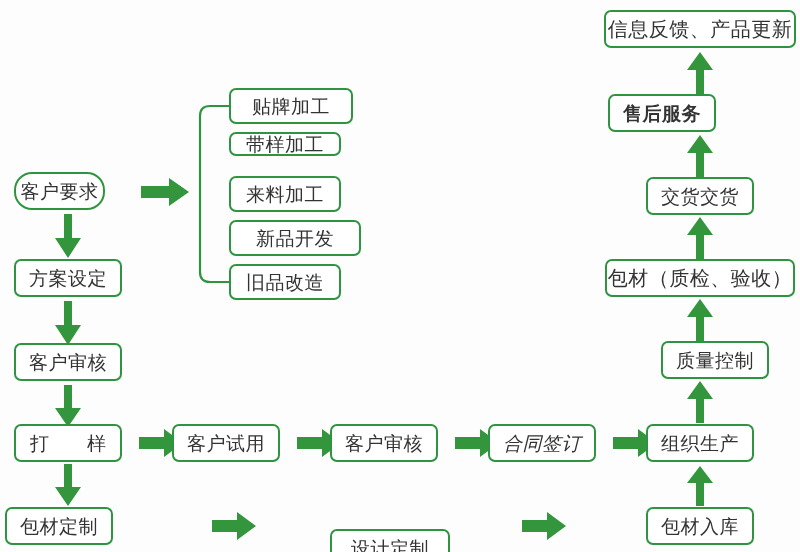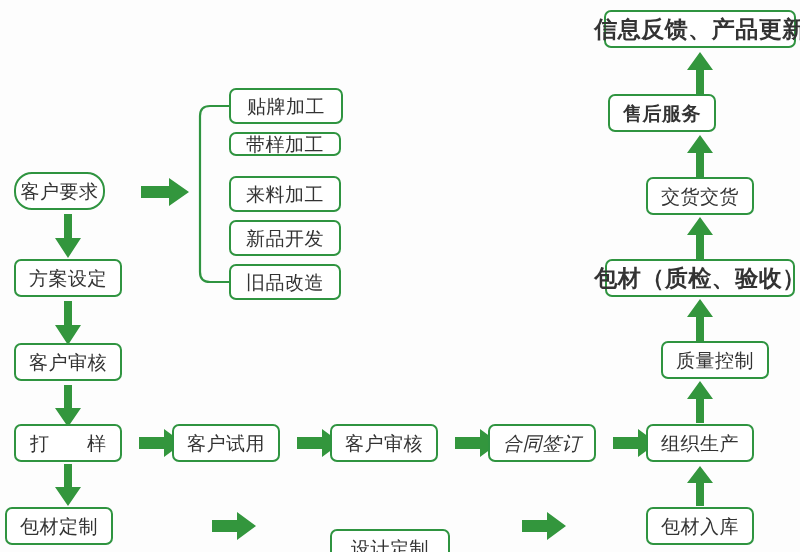--- a/index.html
+++ b/index.html
@@ -32,22 +32,21 @@
     letter-spacing: 0.5px;
     white-space: nowrap;
     font-family: "DejaVu Sans", "Liberation Sans", sans-serif;
   }
   .node.wide-gap {
     letter-spacing: 0;
     justify-content: space-between;
     padding: 0 14px;
   }
   .node.small {
-    font-size: 23px;
-    font-weight: bold;
+    font-size: 20px;
   }
   .arrow {
     position: absolute;
   }
   .arrow svg { display: block; }
   .connector {
     position: absolute;
   }
   .connector svg { display: block; }
 </style>
@@ -85,27 +84,27 @@
       <polygon points="0,8 28,8 28,0 48,14 28,28 28,20 0,20" fill="#33963d"></polygon>
     </svg>
   </div>
 
   <div class="connector" style="left:198px; top:104px; width:40px; height:180px;">
     <svg width="40" height="180" viewBox="0 0 40 180">
       <path d="M 38 2 L 12 2 Q 2 2 2 12 L 2 168 Q 2 178 12 178 L 38 178" fill="none" stroke="#2f9440" stroke-width="2.2"></path>
     </svg>
   </div>
 
-  <div class="node" style="left:229px; top:88px; width:114px; height:36px;">贴牌加工</div>
+  <div class="node" style="left:229px; top:88px; width:124px; height:36px;">贴牌加工</div>
 
   <div class="node" style="left:229px; top:132px; width:112px; height:24px;">带样加工</div>
 
   <div class="node" style="left:229px; top:176px; width:112px; height:36px;">来料加工</div>
 
-  <div class="node" style="left:229px; top:220px; width:112px; height:36px;">新品开发</div>
+  <div class="node" style="left:229px; top:220px; width:132px; height:36px;">新品开发</div>
 
   <div class="node" style="left:229px; top:264px; width:112px; height:36px;">旧品改造</div>
 
   <div class="node wide-gap" style="left:14px; top:424px; width:108px; height:38px;">
     <span>打</span>
     <span>样</span>
   </div>
 
   <div class="arrow" style="left:139px; top:429px; width:46px; height:28px;">
     <svg width="46" height="28" viewBox="0 0 46 28">

